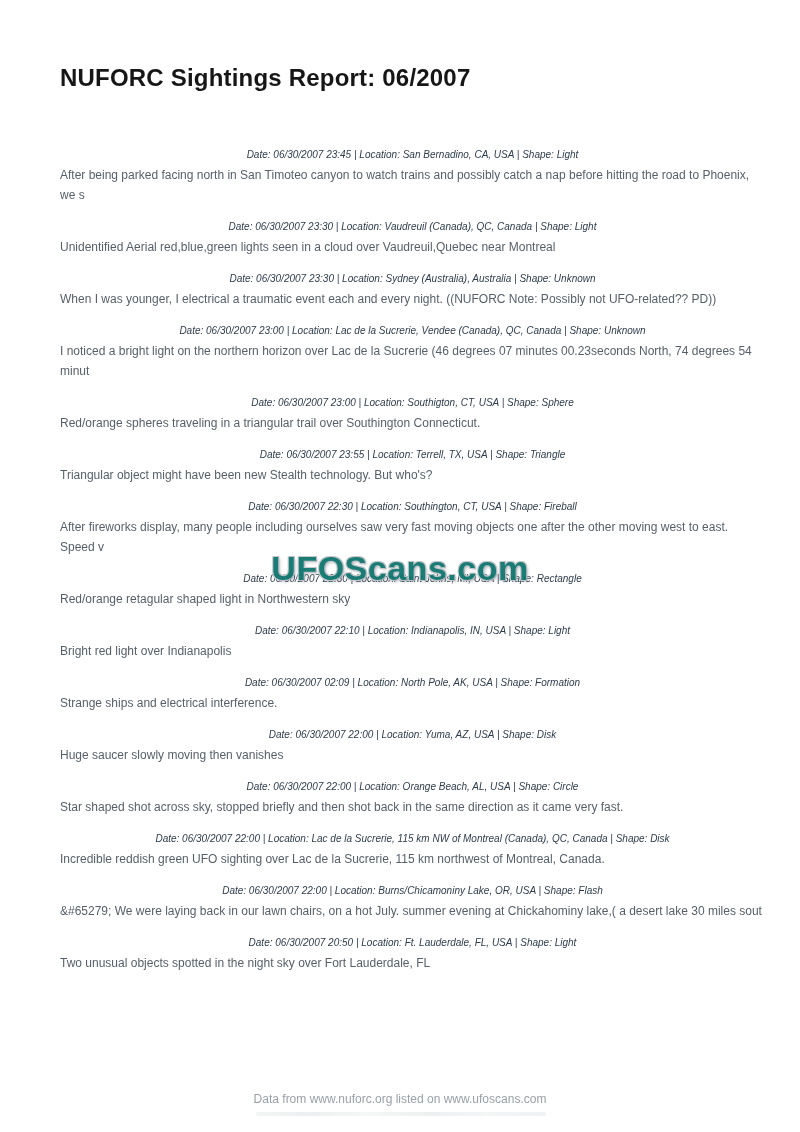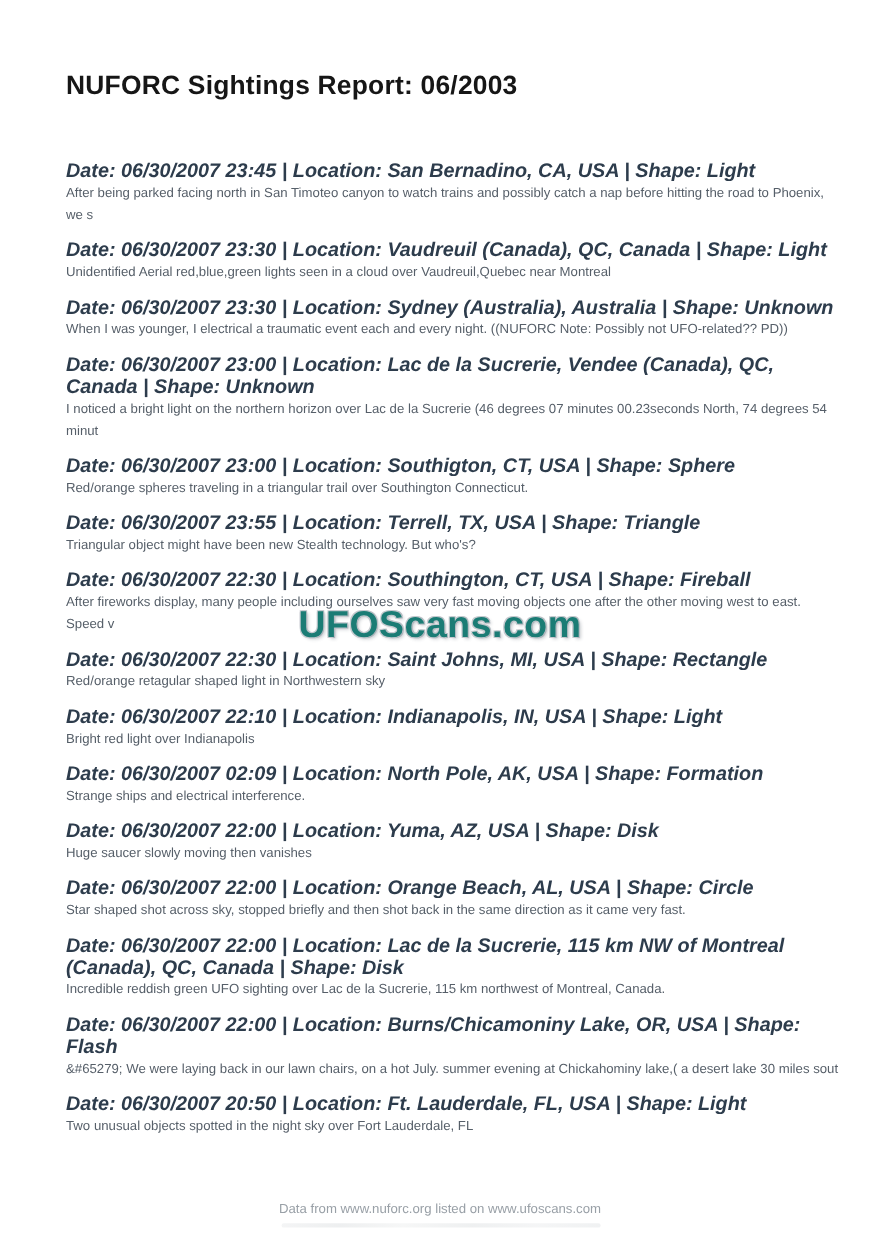--- a/index.html
+++ b/index.html
@@ -23,23 +23,24 @@
   }
   .report-title{
     font-size:24px;line-height:28px;font-weight:bold;
     color:var(--title-color);
     margin:0 0 53px 0;
     letter-spacing:0.2px;
   }
   .entries{width:705px;}
   .entry{margin:0 0 12px 0;}
   .entry-header{
-    font-size:18px;line-height:20px;margin:0;
-    font-weight:bold;font-style:italic;
+    font-size:10px;line-height:20px;margin:0;
+    font-weight:normal;font-style:italic;
     color:var(--header-color);
+    text-align:center;
   }
   .entry-body{
     font-size:12px;line-height:20px;margin:0;
     color:var(--body-color);
   }
   .watermark{
     position:absolute;top:551px;left:50%;transform:translateX(-50%);
     font-size:34px;line-height:34px;font-weight:bold;
     color:#0f766e;letter-spacing:0.5px;
     text-shadow:
@@ -63,21 +64,21 @@
     position:absolute;top:1112px;left:256px;width:290px;height:4px;
     background:linear-gradient(90deg,#f1f2f3 0%,#e9ebec 18%,#f4f5f5 38%,#eaeced 60%,#f2f3f4 80%,#eceeef 100%);
     border-radius:2px;
     opacity:0.8;
   }
 </style>
 </head>
 <body>
 
 <main class="doc">
-  <h1 class="report-title">NUFORC Sightings Report: 06/2003</h1>
+  <h1 class="report-title">NUFORC Sightings Report: 06/2007</h1>
   <section class="entries" id="entries">
       <article class="entry">
         <h2 class="entry-header">Date: 06/30/2007 23:45 | Location: San Bernadino, CA, USA | Shape: Light</h2>
         <p class="entry-body">After being parked facing north in San Timoteo canyon to watch trains and possibly catch a nap before hitting the road to Phoenix, we s</p>
       </article>
       <article class="entry">
         <h2 class="entry-header">Date: 06/30/2007 23:30 | Location: Vaudreuil (Canada), QC, Canada | Shape: Light</h2>
         <p class="entry-body">Unidentified Aerial red,blue,green lights seen in a cloud over Vaudreuil,Quebec near Montreal</p>
       </article>
       <article class="entry">

